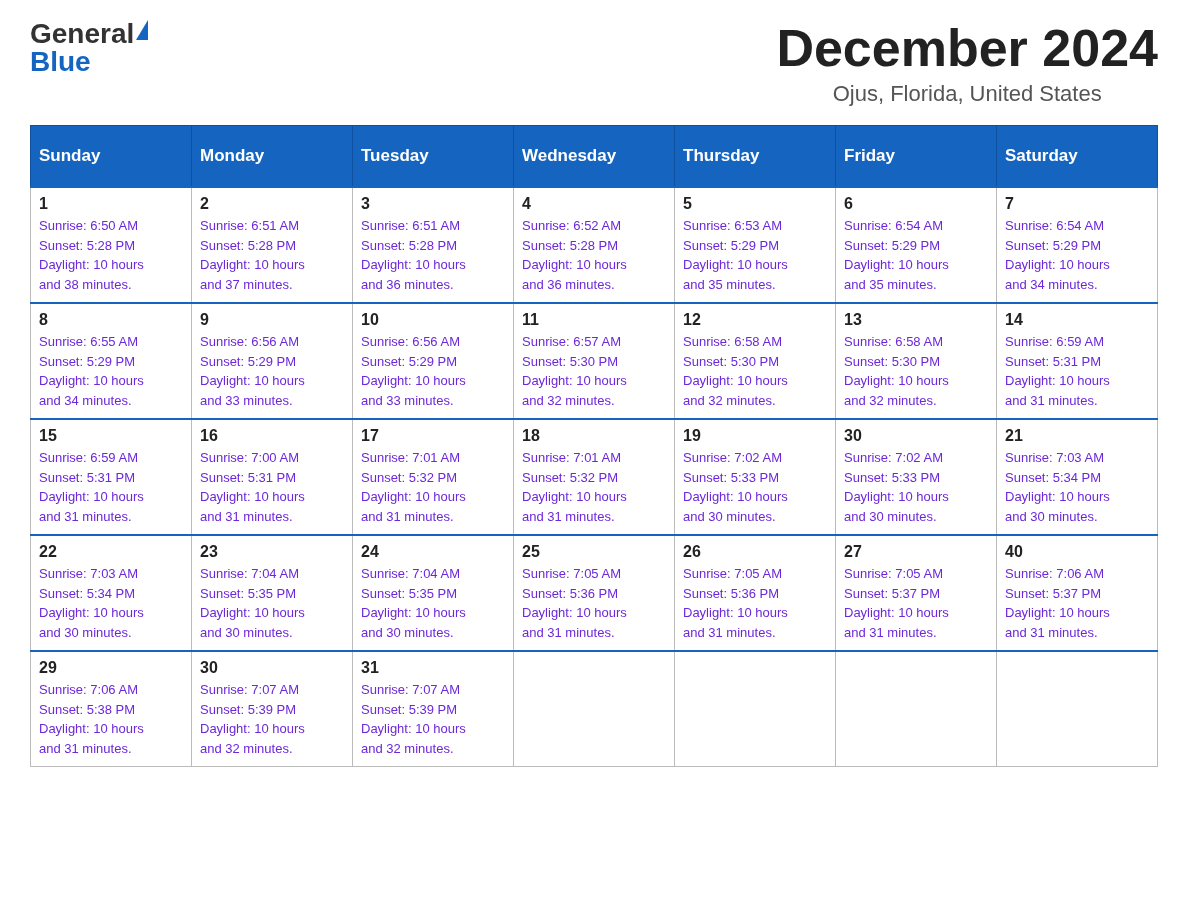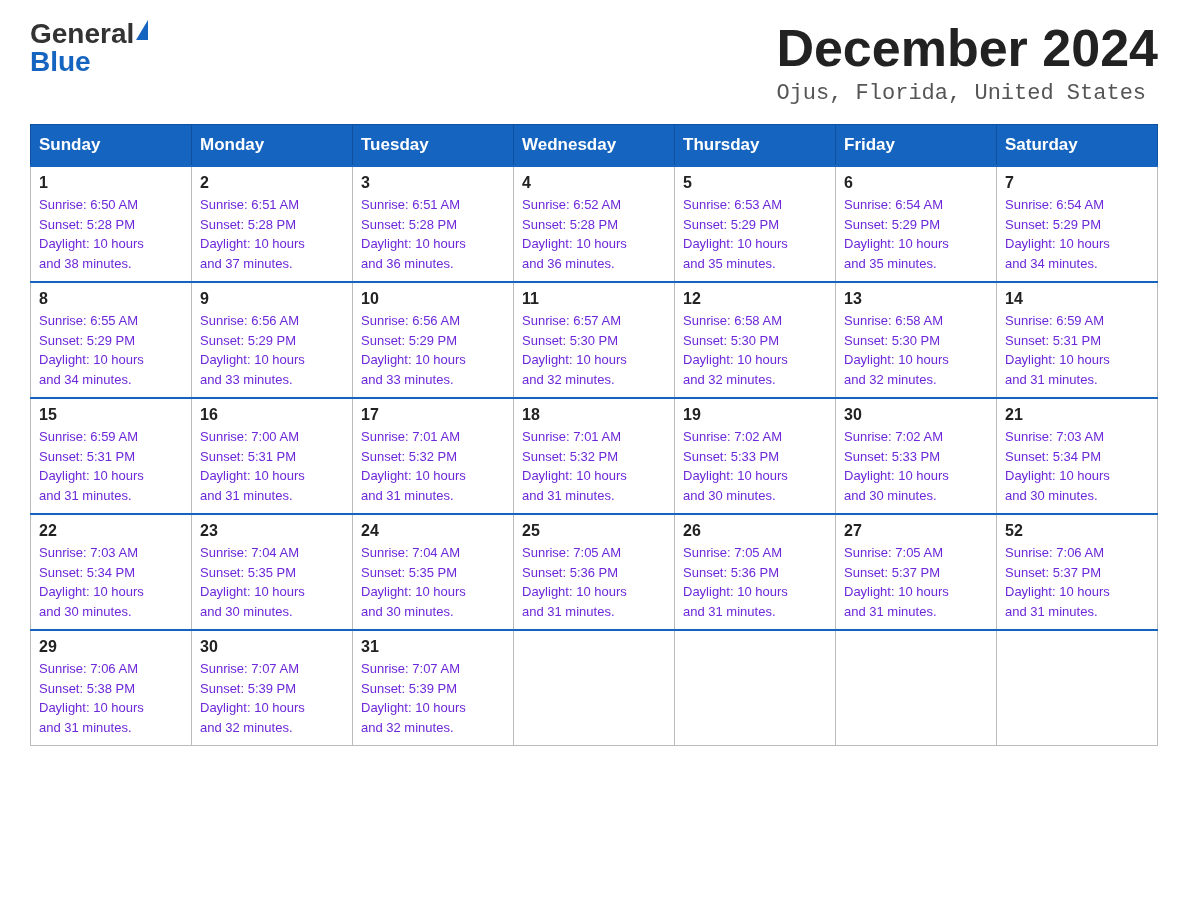--- a/index.html
+++ b/index.html
@@ -45,45 +45,44 @@
       vertical-align: middle;
       position: relative;
       top: -4px;
     }
     .logo-line {
       display: flex;
       align-items: center;
       justify-content: flex-end;
     }
     .title-block {
-      text-align: left;
+      text-align: center;
     }
     .month-year {
       font-size: 52px;
       font-weight: bold;
       color: #222;
       line-height: 1.1;
     }
     .location {
       font-size: 22px;
       color: #555;
       margin-top: 4px;
-      font-family: Liberation Mono, monospace;
     }
     .calendar-table {
       width: 100%;
       border-collapse: collapse;
       border: 1px solid #aaa;
     }
     .calendar-table th {
       background-color: #1565c0;
       color: #fff;
       font-size: 17px;
       font-weight: bold;
-      padding: 10px 8px;
+      padding: 20px 8px;
       text-align: left;
       border: 1px solid #1050a0;
     }
     .calendar-table td {
       vertical-align: top;
       padding: 7px 8px 8px 8px;
       border: 1px solid #bbb;
       font-size: 13px;
       color: #333;
       width: 14.28%;
@@ -251,21 +250,21 @@
       </td>
         <td>
         <span class="day-number">26</span>
         <span class="day-info">Sunrise: 7:05 AM<br>Sunset: 5:36 PM<br>Daylight: 10 hours<br>and 31 minutes.</span>
       </td>
         <td>
         <span class="day-number">27</span>
         <span class="day-info">Sunrise: 7:05 AM<br>Sunset: 5:37 PM<br>Daylight: 10 hours<br>and 31 minutes.</span>
       </td>
         <td>
-        <span class="day-number">52</span>
+        <span class="day-number">40</span>
         <span class="day-info">Sunrise: 7:06 AM<br>Sunset: 5:37 PM<br>Daylight: 10 hours<br>and 31 minutes.</span>
       </td>
       </tr>
       <tr class="week-row">
         <td>
         <span class="day-number">29</span>
         <span class="day-info">Sunrise: 7:06 AM<br>Sunset: 5:38 PM<br>Daylight: 10 hours<br>and 31 minutes.</span>
       </td>
         <td>
         <span class="day-number">30</span>

